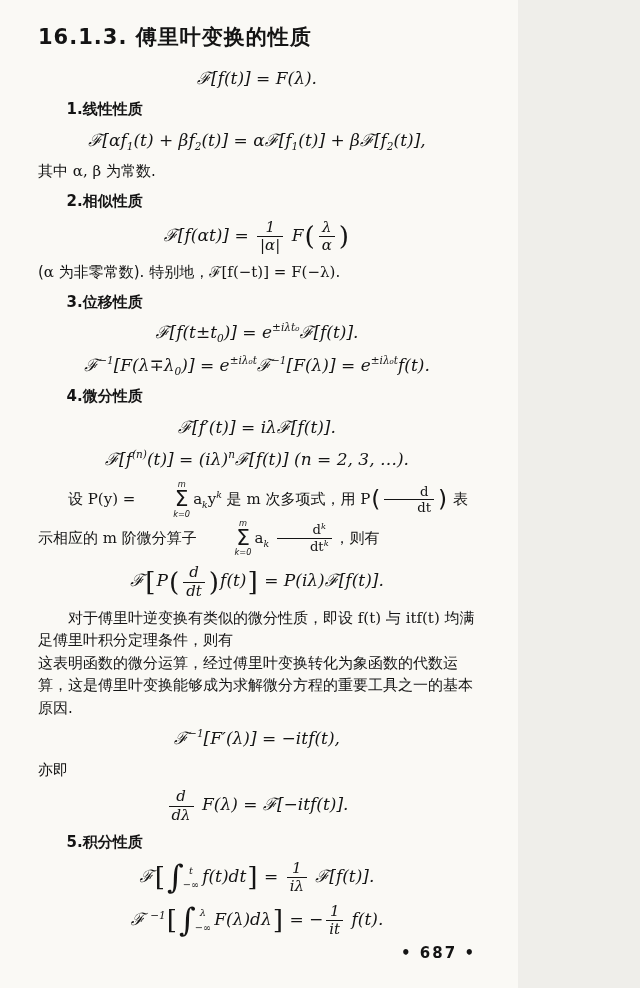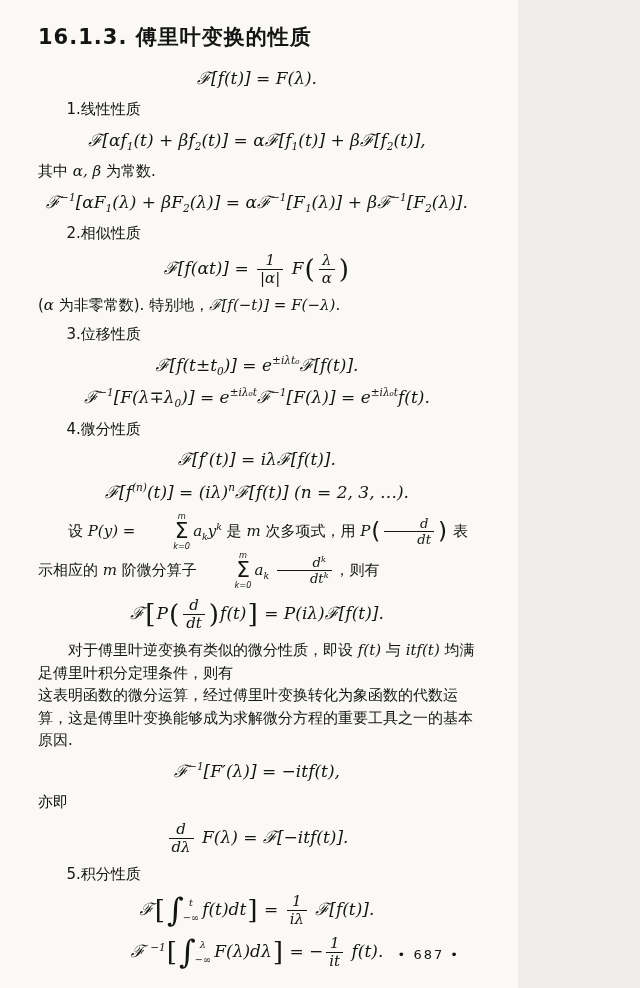--- a/index.html
+++ b/index.html
@@ -17,42 +17,42 @@
   }
   .section-title{
     font-size:21px;
     font-weight:bold;
     margin:0 0 12px 0;
     letter-spacing:1px;
   }
   .text{margin:0;}
   .indent{text-indent:2em;}
   .prop-title{
-    font-weight:normal;
+    font-weight:bold;
     margin:7px 0 2px 0;
     padding-left:1.9em;
   }
   
   .rich sup, .rich sub{
     font-family:"DejaVu Serif",serif;
     font-style:italic;
     font-size:0.62em;
     line-height:0;
   }
   .fml{
     font-family:"DejaVu Serif",serif;
     font-style:italic;
   }
   .fml.display{
     display:block;
     text-align:center;
     font-size:17px;
     margin:7px 0;
   }
-  .math-i{font-style:italic;font-family:"DejaVu Serif",serif;}
+  .math-i{font-family:"DejaVu Serif",serif;}
   .frac{
     display:inline-flex;
     flex-direction:column;
     vertical-align:middle;
     text-align:center;
     margin:0 3px;
     font-size:0.88em;
     line-height:1.15;
   }
   .frac .num{border-bottom:1.4px solid #141414;padding:0 3px;}
@@ -75,41 +75,40 @@
   }
   .bigbr{
     font-size:1.55em;
     font-style:normal;
     vertical-align:middle;
     line-height:0.8;
     margin:0 1px;
   }
   .footer{
     position:absolute;
-    right:58px;
+    right:42px;
     bottom:24px;
-    font-weight:normal;
-    font-size:13px;
+    font-weight:bold;
+    font-size:15px;
     letter-spacing:2px;
   }
 </style>
 </head>
 <body>
 
 <div class="page">
 
   <h1 class="section-title">16.1.3. 傅里叶变换的性质</h1>
 
 
   <div class="fml display rich"><span>ℱ[f(t)] = F(λ).</span></div>
 
   <p class="prop-title">1.线性性质</p>
   <div class="fml display rich"><span>ℱ[αf</span><sub>1</sub><span>(t) + βf</span><sub>2</sub><span>(t)] = αℱ[f</span><sub>1</sub><span>(t)] + βℱ[f</span><sub>2</sub><span>(t)],</span></div>
   <p class="text rich"><span>其中 </span><span class="math-i ">α, β</span><span> 为常数.</span></p>
-  <div class="fml display rich"><span>ℱ</span><sup>−1</sup><span>[αF</span><sub>1</sub><span>(λ) + βF</span><sub>2</sub><span>(λ)] = αℱ</span><sup>−1</sup><span>[F</span><sub>1</sub><span>(λ)] + βℱ</span><sup>−1</sup><span>[F</span><sub>2</sub><span>(λ)].</span></div>
 
   <p class="prop-title">2.相似性质</p>
   <div class="fml display rich"><span>ℱ[f(αt)] = </span><span class="frac">
         <span class="num"><span>1</span></span>
         <span class="den"><span>|α|</span></span>
       </span><span>  F</span><span class="bigbr">(</span><span class="frac">
         <span class="num"><span>λ</span></span>
         <span class="den"><span>α</span></span>
       </span><span class="bigbr">)</span></div>
   <p class="text rich"><span>(</span><span class="math-i ">α</span><span> 为非零常数). 特别地，</span><span class="math-i ">ℱ[f(−t)] = F(−λ)</span><span>.</span></p>

